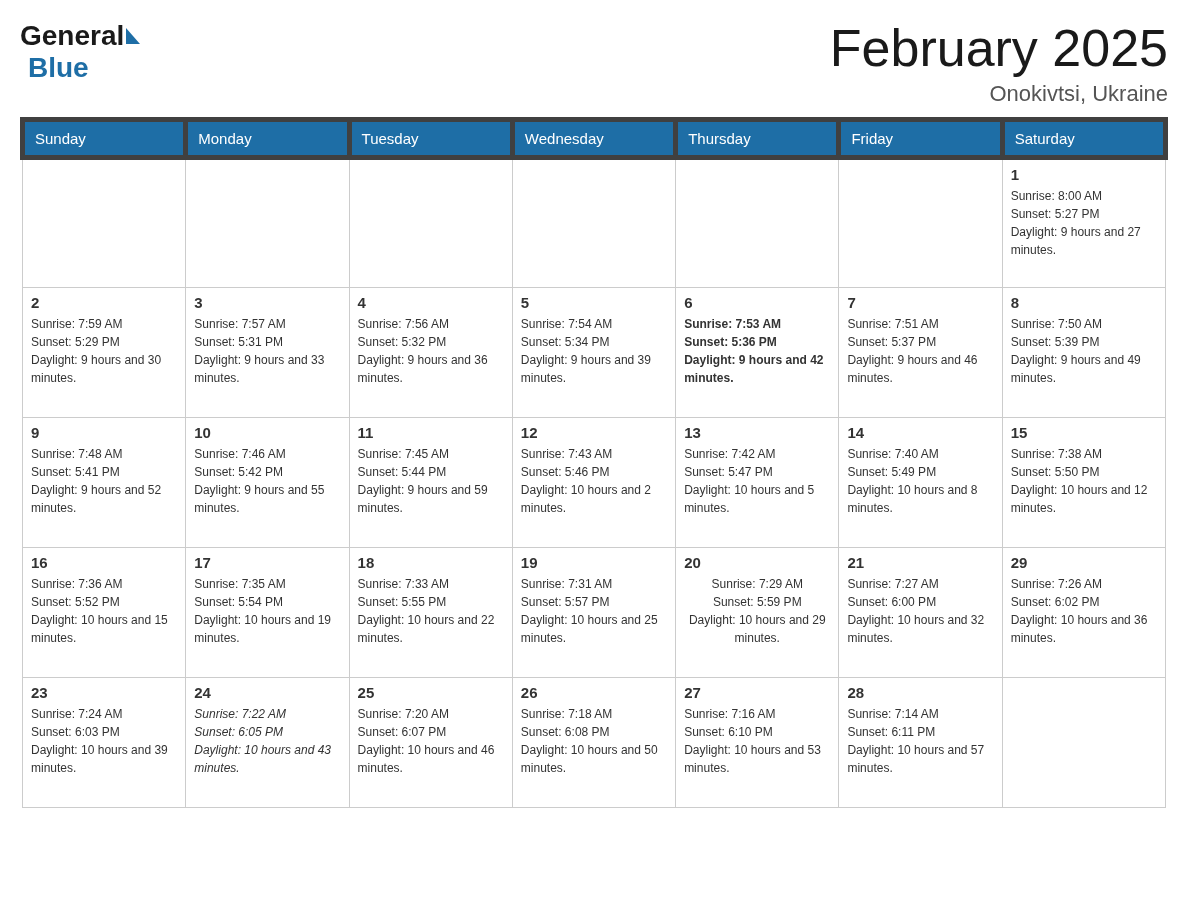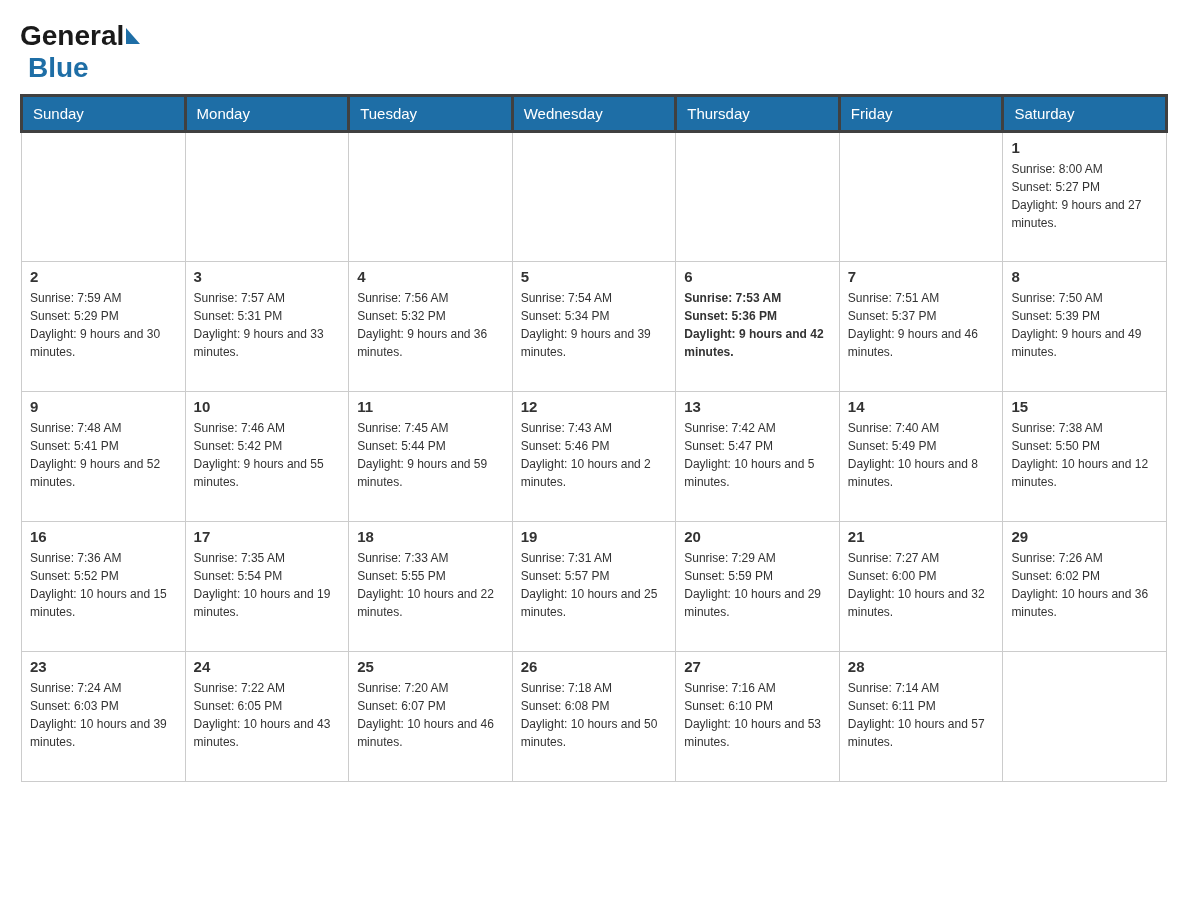--- a/index.html
+++ b/index.html
@@ -69,21 +69,21 @@
       border-collapse: collapse;
       table-layout: fixed;
     }
     .calendar thead th {
       background-color: #1e6ea6;
       color: #fff;
       font-size: 15px;
       font-weight: normal;
       padding: 8px 10px;
       text-align: left;
-      border: 3px solid #404040;
+      border: 5px solid #404040;
     }
     .calendar tbody td {
       vertical-align: top;
       border: 1px solid #ccc;
       padding: 6px 8px;
       font-size: 12.5px;
       color: #333;
       min-height: 120px;
       height: 130px;
     }
@@ -121,20 +121,24 @@
 <div class="header">
   <div class="logo">
     <div class="logo-top">
       <span class="logo-general">General</span>
       <span class="logo-arrow"></span>
     </div>
     <div>
       <span class="logo-blue">Blue</span>
     </div>
   </div>
+  <div class="title-block">
+    <div class="month-title">February 2025</div>
+    <div class="location">Onokivtsi, Ukraine</div>
+  </div>
 </div>
 
 <table class="calendar">
   <thead>
     <tr>
     <th>Sunday</th>
         <th>Monday</th>
         <th>Tuesday</th>
         <th>Wednesday</th>
         <th>Thursday</th>
@@ -265,21 +269,21 @@
 Daylight: 10 hours and 22 minutes.</div>
         </td>
         <td>
           <span class="day-number">19</span>
           <div class="day-info" style="white-space: pre-line;">Sunrise: 7:31 AM
 Sunset: 5:57 PM
 Daylight: 10 hours and 25 minutes.</div>
         </td>
         <td>
           <span class="day-number">20</span>
-          <div class="day-info" style="white-space: pre-line;">Sunrise: 7:29 AM
+          <div class="day-info" style="white-space: pre-line; text-align: center;">Sunrise: 7:29 AM
 Sunset: 5:59 PM
 Daylight: 10 hours and 29 minutes.</div>
         </td>
         <td>
           <span class="day-number">21</span>
           <div class="day-info" style="white-space: pre-line;">Sunrise: 7:27 AM
 Sunset: 6:00 PM
 Daylight: 10 hours and 32 minutes.</div>
         </td>
         <td>
@@ -291,21 +295,21 @@
       </tr>
       <tr>
         <td>
           <span class="day-number">23</span>
           <div class="day-info" style="white-space: pre-line;">Sunrise: 7:24 AM
 Sunset: 6:03 PM
 Daylight: 10 hours and 39 minutes.</div>
         </td>
         <td>
           <span class="day-number">24</span>
-          <div class="day-info" style="white-space: pre-line;">Sunrise: 7:22 AM
+          <div class="day-info" style="white-space: pre-line; font-style: italic;">Sunrise: 7:22 AM
 Sunset: 6:05 PM
 Daylight: 10 hours and 43 minutes.</div>
         </td>
         <td>
           <span class="day-number">25</span>
           <div class="day-info" style="white-space: pre-line;">Sunrise: 7:20 AM
 Sunset: 6:07 PM
 Daylight: 10 hours and 46 minutes.</div>
         </td>
         <td>

